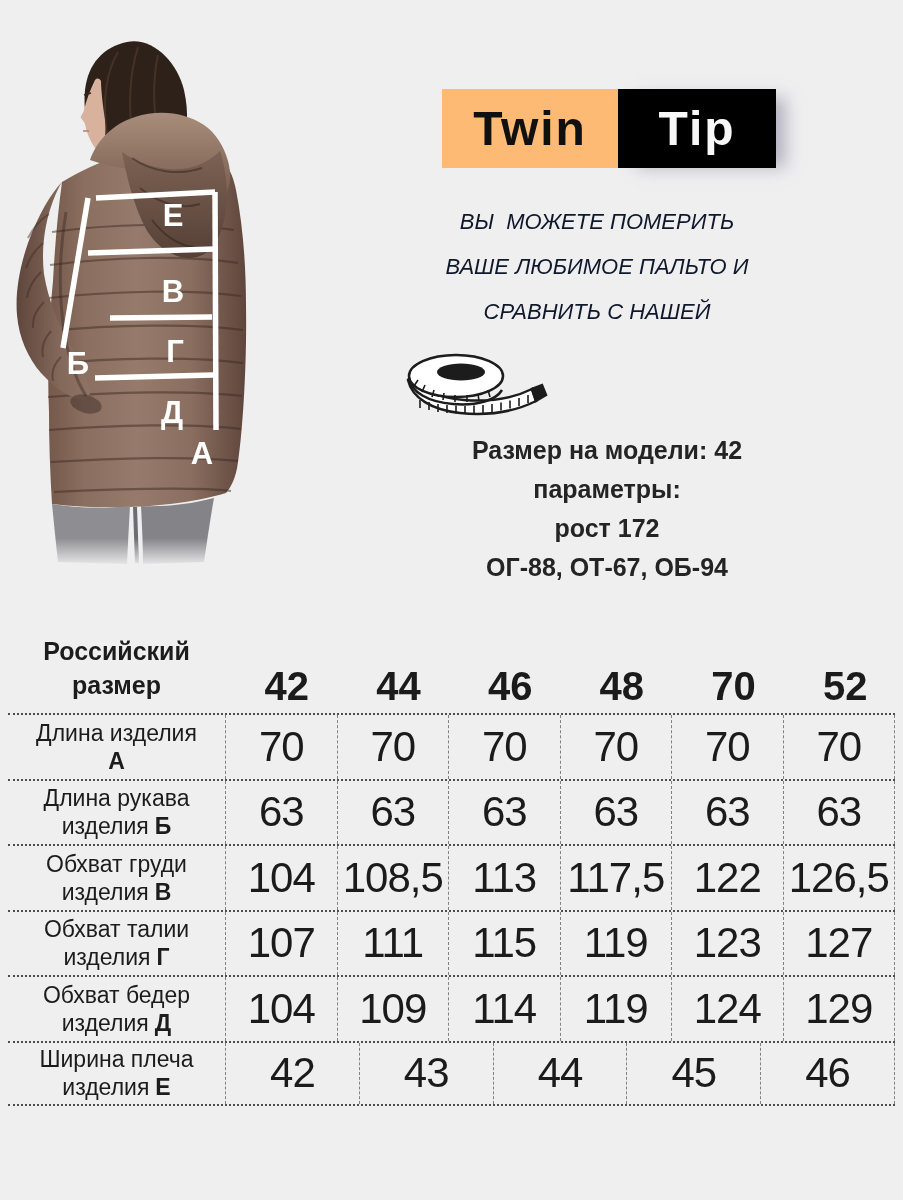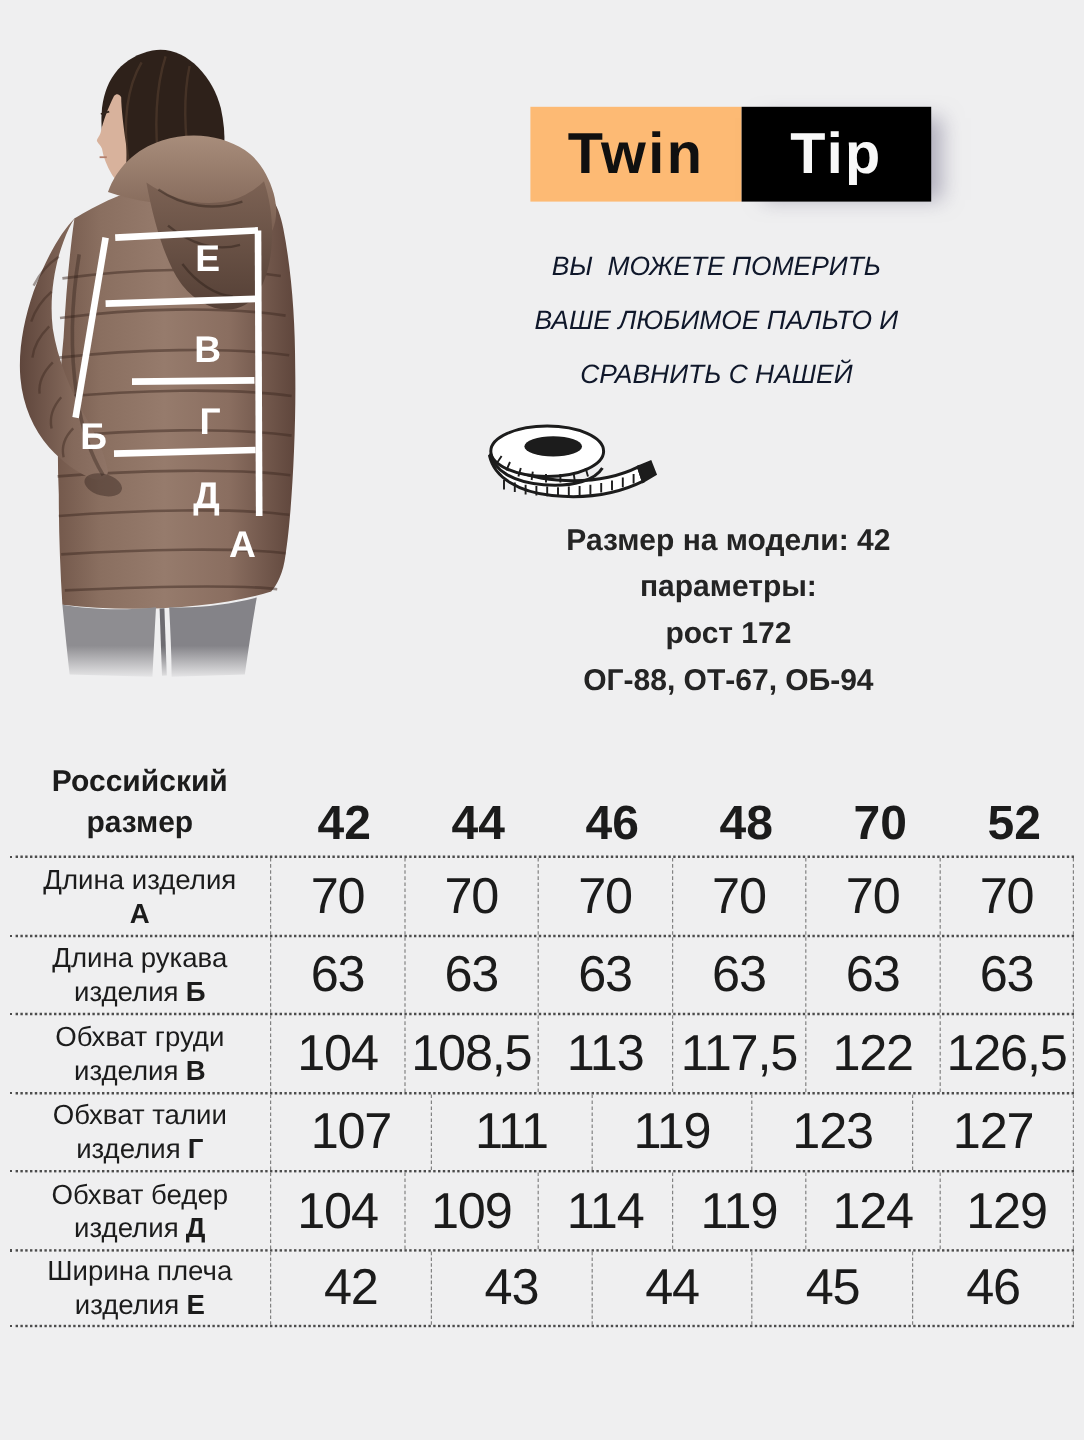--- a/index.html
+++ b/index.html
@@ -250,20 +250,21 @@
     <div class="t-cell val end">126,5</div>
   </div>
 
   <div class="t-row body">
     <div class="t-cell lab">
       <div class="l1">Обхват талии</div>
       <div class="l2"><span>изделия</span><b>Г</b></div>
     </div>
     <div class="t-cell val">107</div>
     <div class="t-cell val">111</div>
+    <div class="t-cell val">115</div>
     <div class="t-cell val">119</div>
     <div class="t-cell val">123</div>
     <div class="t-cell val end">127</div>
   </div>
 
   <div class="t-row body">
     <div class="t-cell lab">
       <div class="l1">Обхват бедер</div>
       <div class="l2"><span>изделия</span><b>Д</b></div>
     </div>

